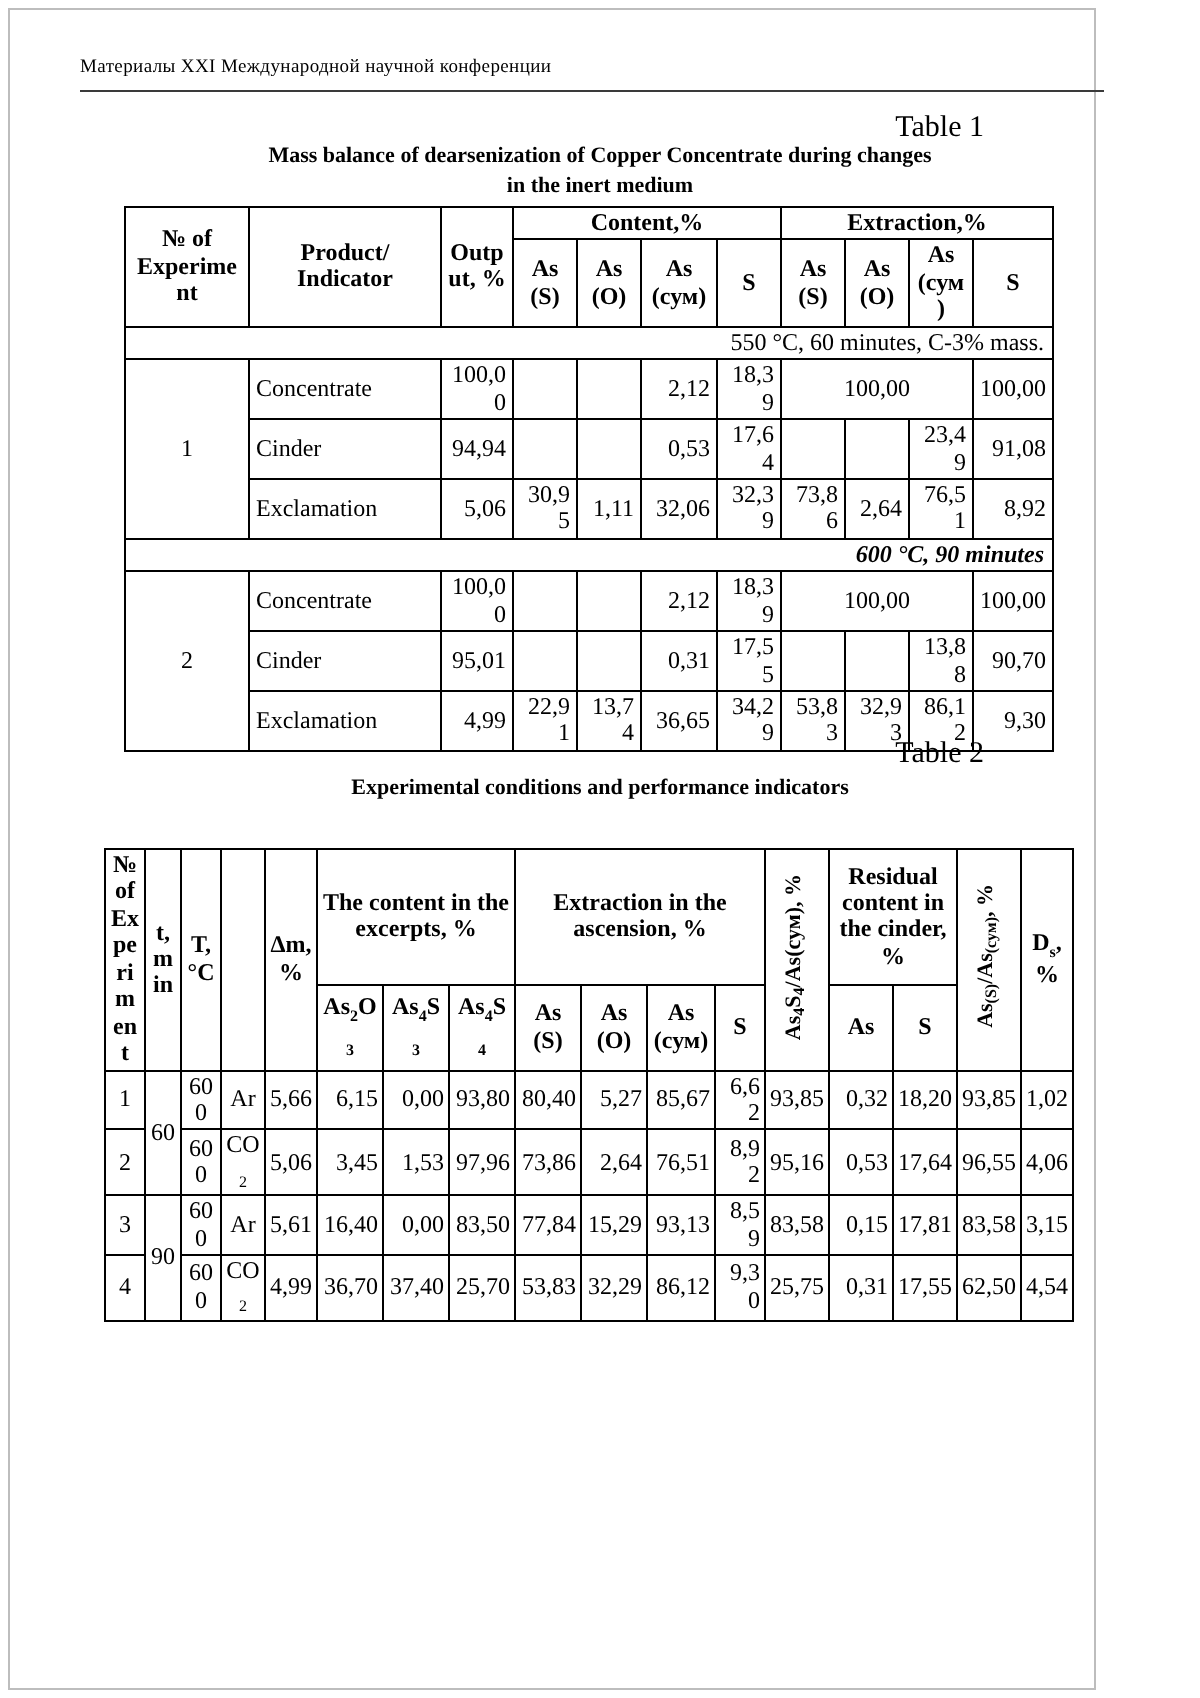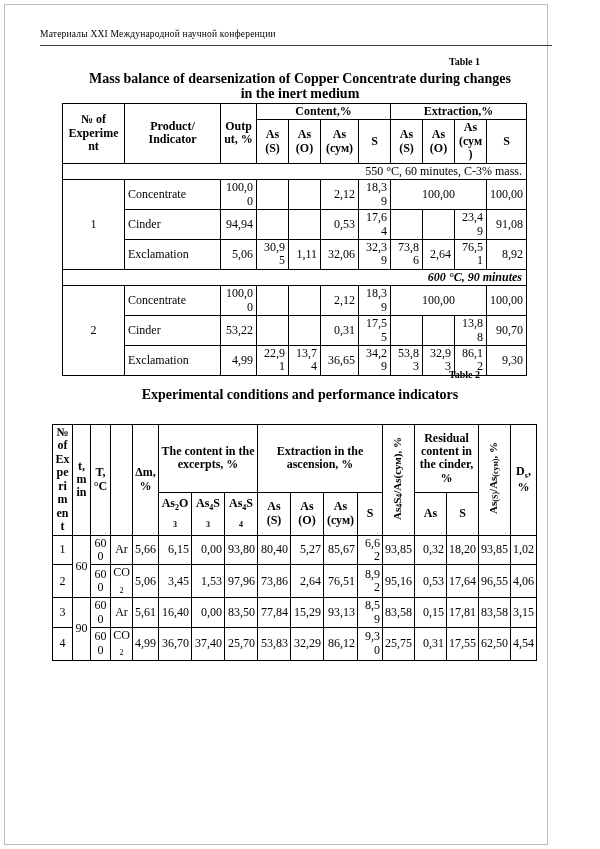--- a/index.html
+++ b/index.html
@@ -4,24 +4,24 @@
 <style>
   html,body { margin:0; padding:0; background:#ffffff; }
   .page {
     position:relative; width:552px; height:849px; background:#fff;
     font-family:"Liberation Serif","DejaVu Serif",serif; color:#000;
     overflow:hidden;
   }
   .frame { position:absolute; inset:4px; border:1px solid #bdbdbd; }
   .running-head { position:absolute; left:40px; top:29px; font-size:9.5px; letter-spacing:.2px; }
   .rule { position:absolute; left:40px; top:45px; width:520px; border-top:1.3px solid #3a3a3a; }
-  .caption { position:absolute; right:72px; font-size:10px;font-weight:bold; }
+  .caption { position:absolute; right:60px; font-size:15px; }
   #cap1 { top:56px; }
   #cap2 { top:369px; }
-  .title { position:absolute; left:0; width:600px; text-align:center; font-weight:bold; font-size:14px; line-height:15px; }
+  .title { position:absolute; left:0; width:600px; text-align:center; font-weight:bold; font-size:11px; line-height:15px; }
   #title1 { top:71px; }
   #title2 { top:387px;text-align:center; }
   table { border-collapse:collapse; table-layout:fixed; font-size:12px; }
   td {
     border:1px solid #000; padding:1px 3px; vertical-align:middle;
     line-height:1.12; overflow-wrap:break-word; word-wrap:break-word; word-break:break-word;
   }
   #table1 { position:absolute; left:62px; top:103px; }
   #table2 { position:absolute; left:52px; top:424px; }
   #table2 td { padding:1px 2px; }
@@ -130,21 +130,21 @@
           <td class="n">100,00</td>
           <td class="n"></td>
           <td class="n"></td>
           <td class="n">2,12</td>
           <td class="n">18,39</td>
           <td colspan="3" class="c">100,00</td>
           <td class="n">100,00</td>
         </tr>
         <tr>
           <td class="p">Cinder</td>
-          <td class="n">53,22</td>
+          <td class="n">95,01</td>
           <td class="n"></td>
           <td class="n"></td>
           <td class="n">0,31</td>
           <td class="n">17,55</td>
           <td class="n"></td>
           <td class="n"></td>
           <td class="n">13,88</td>
           <td class="n">90,70</td>
         </tr>
         <tr>

